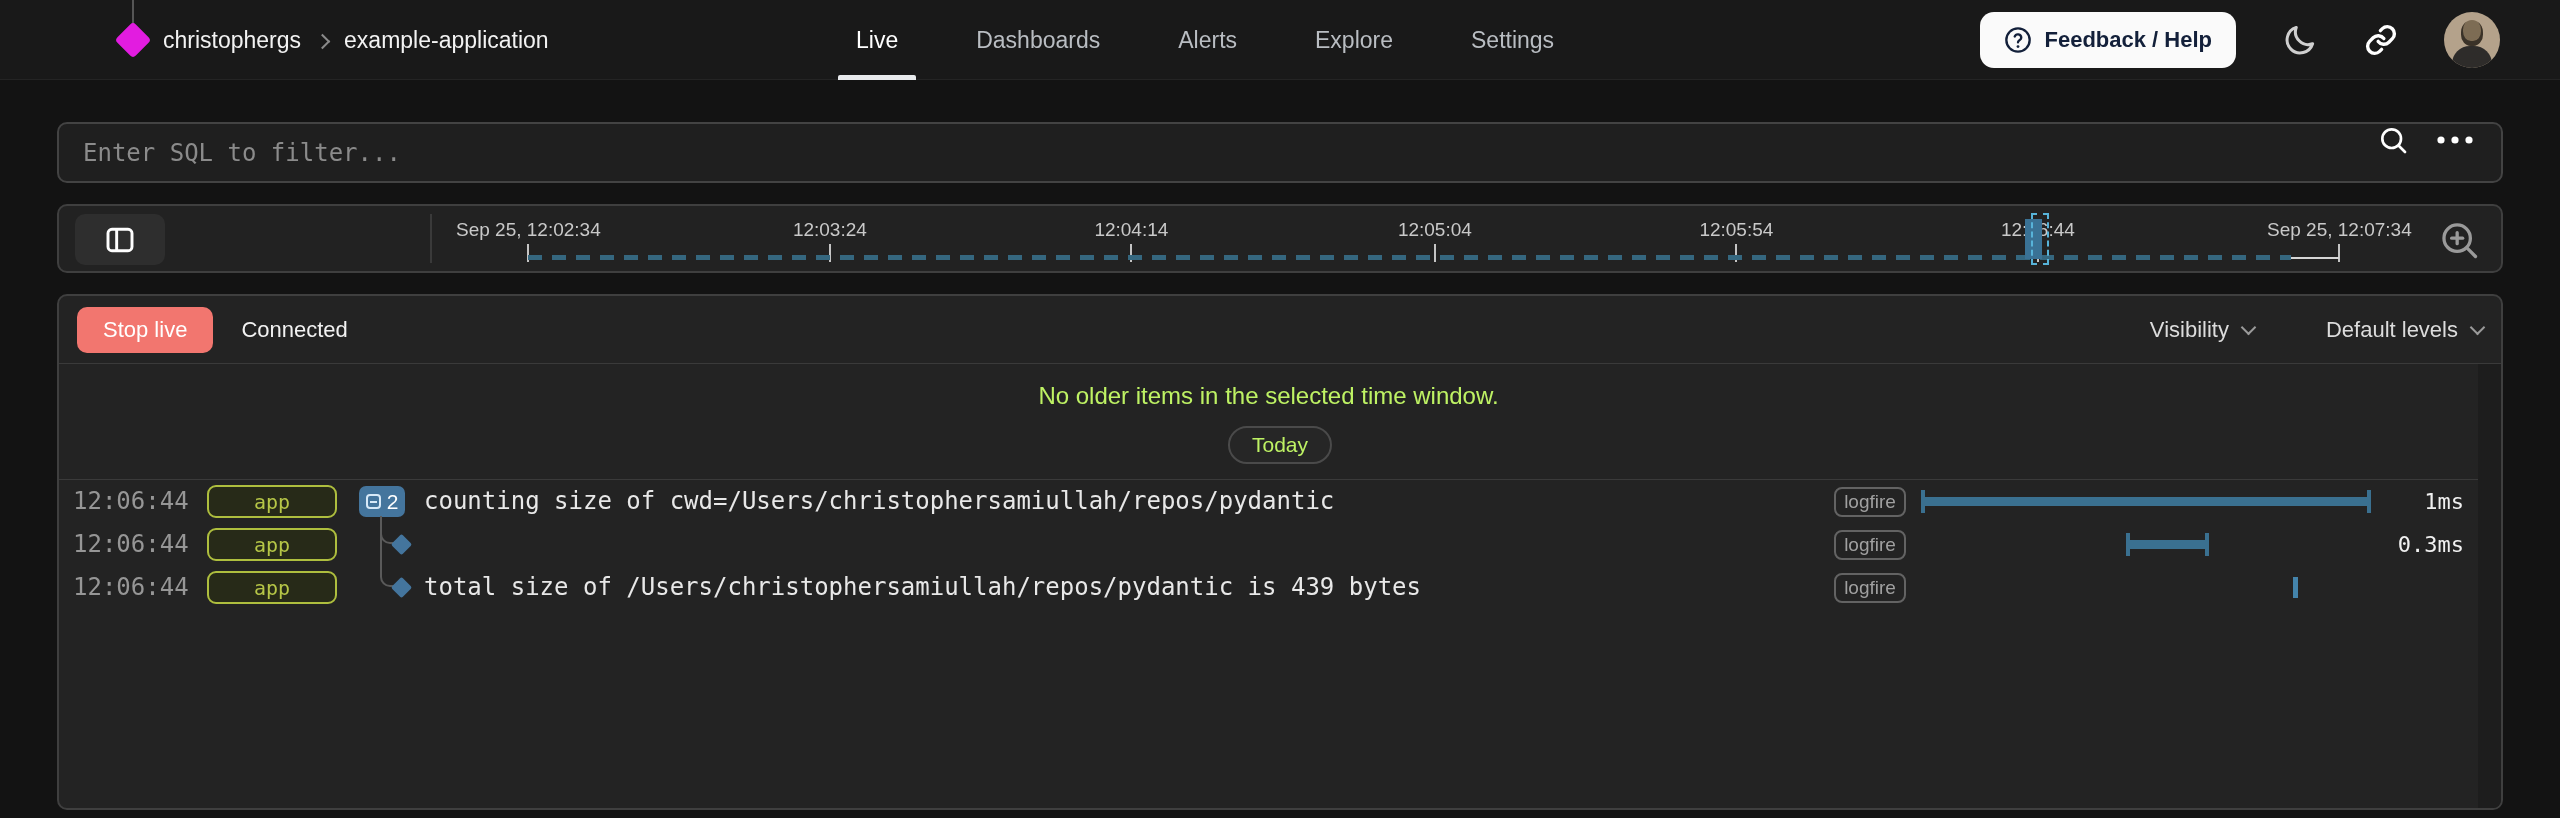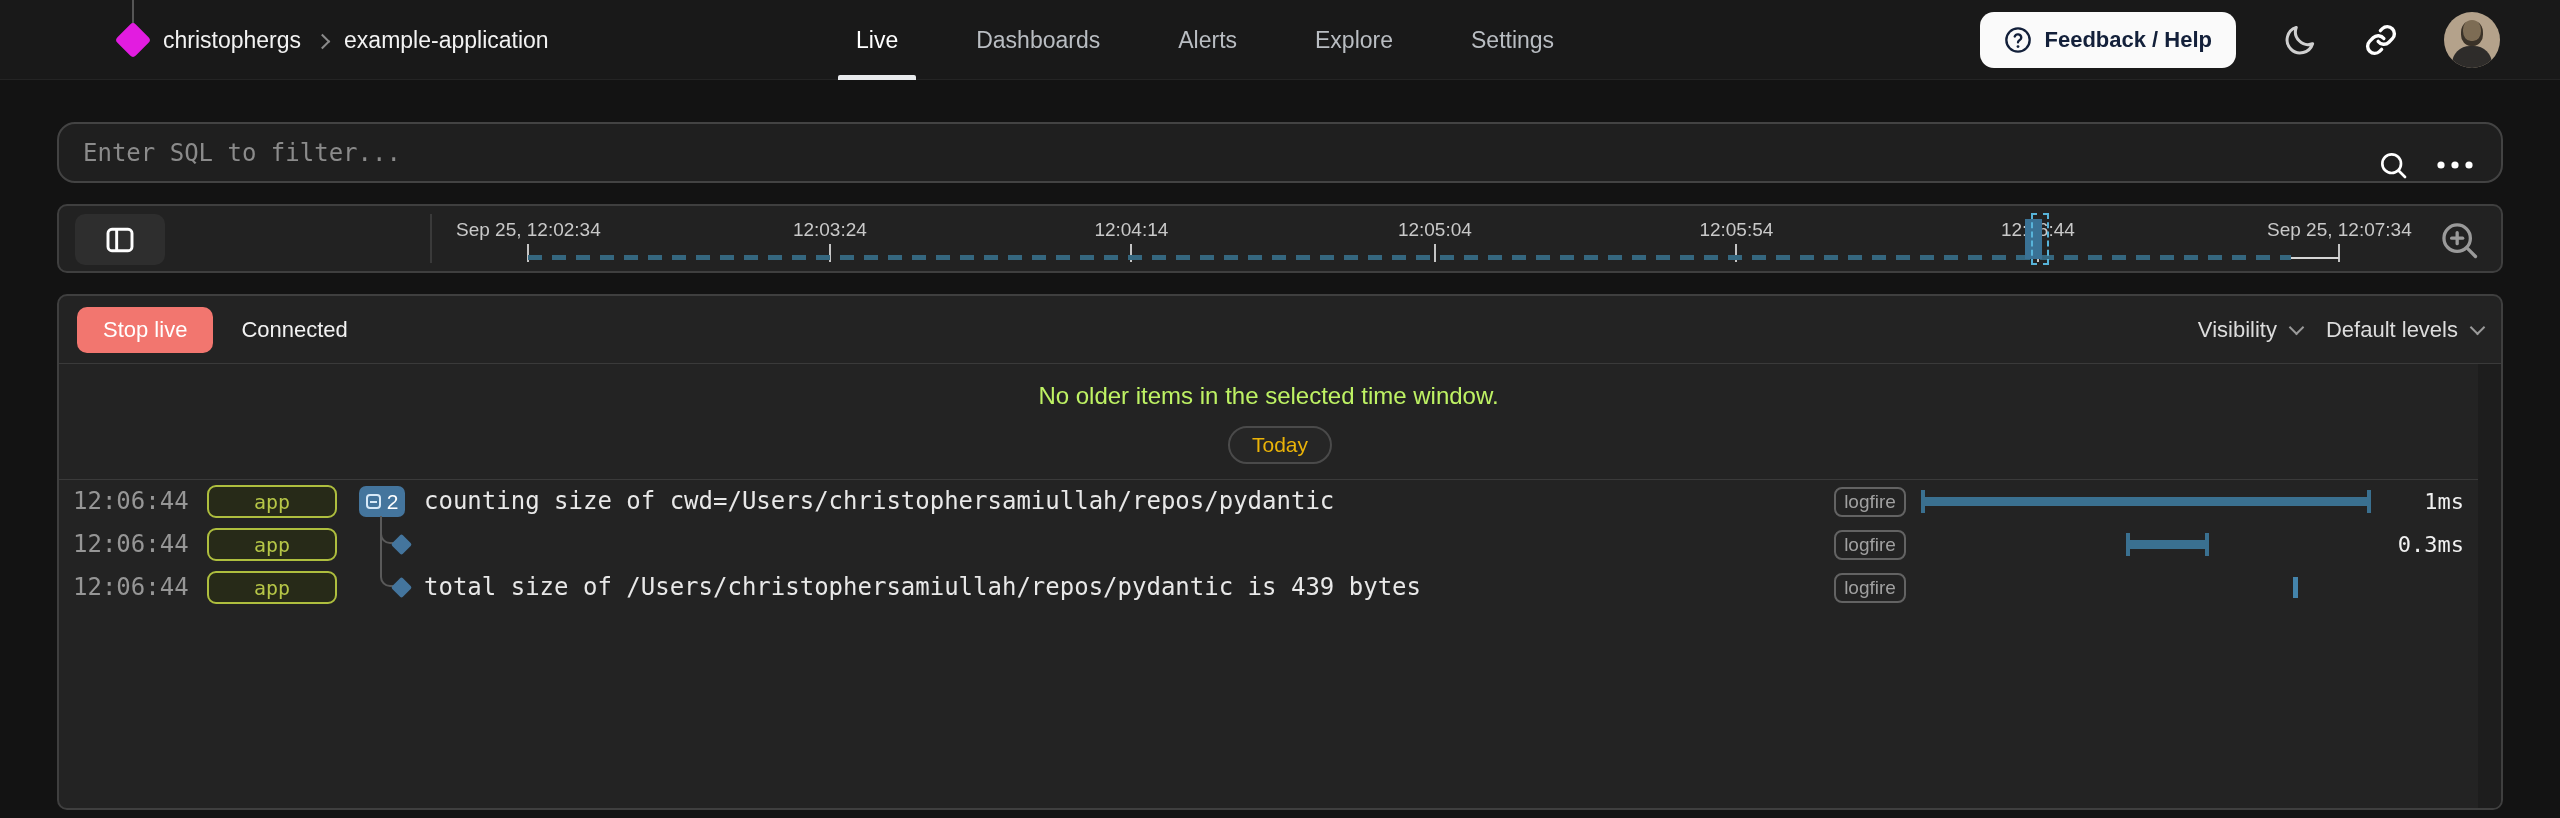--- a/index.html
+++ b/index.html
@@ -34,22 +34,22 @@
   .avatar { width:56px; height:56px; border-radius:50%; background:#b4a28b;
             position:relative; overflow:hidden; cursor:pointer; }
   .avatar::before { content:""; position:absolute; left:17px; top:8px; width:22px; height:26px;
                     border-radius:50% 50% 45% 45%; background:#7d6c54;
                     box-shadow:0 -3px 0 2px #3a3228 inset; }
   .avatar::after { content:""; position:absolute; left:8px; top:34px; width:40px; height:26px;
                    border-radius:18px 18px 0 0; background:#2e2c2a; }
 
   
   .sql-panel { position:absolute; left:57px; top:122px; width:2446px; height:61px;
-               background:#1f1f1f; border:2px solid #434343; border-radius:18px;
-               display:flex; align-items:flex-end; }
+               background:#1f1f1f; border:2px solid #434343; border-radius:10px;
+               display:flex; align-items:flex-start; }
   .sql-input { flex:1; height:100%; background:transparent; border:none; outline:none;
                padding:0 24px; font-family:"DejaVu Sans Mono", monospace; font-size:24px;
                color:#e8e8e8; }
   .sql-input::placeholder { color:#8b8b8b; }
   .sql-icons { display:flex; align-items:center; gap:26px; padding-right:26px; }
 
   
   .time-panel { position:absolute; left:57px; top:204px; width:2446px; height:69px;
                 background:#222222; border:2px solid #3f3f3f; border-radius:10px; }
   .panel-toggle { position:absolute; left:16px; top:8px; width:90px; height:51px;
@@ -76,29 +76,29 @@
 
   
   .main-panel { position:absolute; left:57px; top:294px; width:2446px; height:516px;
                 background:#232323; border:2px solid #3f3f3f; border-radius:10px; overflow:hidden; }
   .controls { position:absolute; left:0; right:0; top:0; height:68px;
               border-bottom:1px solid #3a3a3a; display:flex; align-items:center; padding:0 18px; }
   .stop-live { height:46px; border-radius:10px; background:#f2766f; border:none; color:#fff;
                font-size:22px; font-family:"Liberation Sans", sans-serif; padding:0 26px; cursor:pointer; }
   .connected { margin-left:28px; font-size:22px; color:#f2f2f2; }
   .spacer { flex:1; }
-  .dd { display:flex; align-items:center; gap:14px; cursor:pointer; margin-left:24px; }
+  .dd { display:flex; align-items:center; gap:14px; cursor:pointer; margin-left:72px; }
   .dd span { font-size:22px; color:#dcdcdc; }
   .dd .chev-down { width:11px; height:11px; border-width:2.5px; margin-top:-4px; }
   .scroll-gutter { position:absolute; right:0; top:68px; bottom:0; width:23px; background:#1d1d1d; }
   .empty-msg { position:absolute; left:0; right:23px; top:86px; text-align:center;
                font-size:24px; color:#bef264; }
   .today-pill { position:absolute; left:50%; transform:translateX(-50%); top:130px; height:38px;
                 border:2px solid #4a4a4a; border-radius:19px; padding:16px 22px; display:flex;
-                align-items:center; font-size:21px; color:#eab308; background:#262626; cursor:pointer; }
+                align-items:center; font-size:21px; color:#bef264; background:#262626; cursor:pointer; }
   .rows-sep { position:absolute; left:0; right:23px; top:183px; height:1px; background:#3a3a3a; }
   .rows { position:absolute; left:0; right:23px; top:184px; }
   .log-row { position:relative; height:43px; cursor:pointer; }
   .r-time { position:absolute; left:14px; top:0; line-height:43px; font-size:24px; color:#969696; }
   .r-service { position:absolute; left:148px; top:5px; width:130px; height:33px;
                border:2px solid #aebe3e; border-radius:9px; background:#272a18; color:#b6c647;
                font-size:20px; display:flex; align-items:center; justify-content:center;
                font-family:"DejaVu Sans Mono", monospace; }
   .r-collapse { position:absolute; left:300px; top:6px; width:46px; height:31px; background:#44759d;
                 border-radius:7px; display:flex; align-items:center; justify-content:center;

